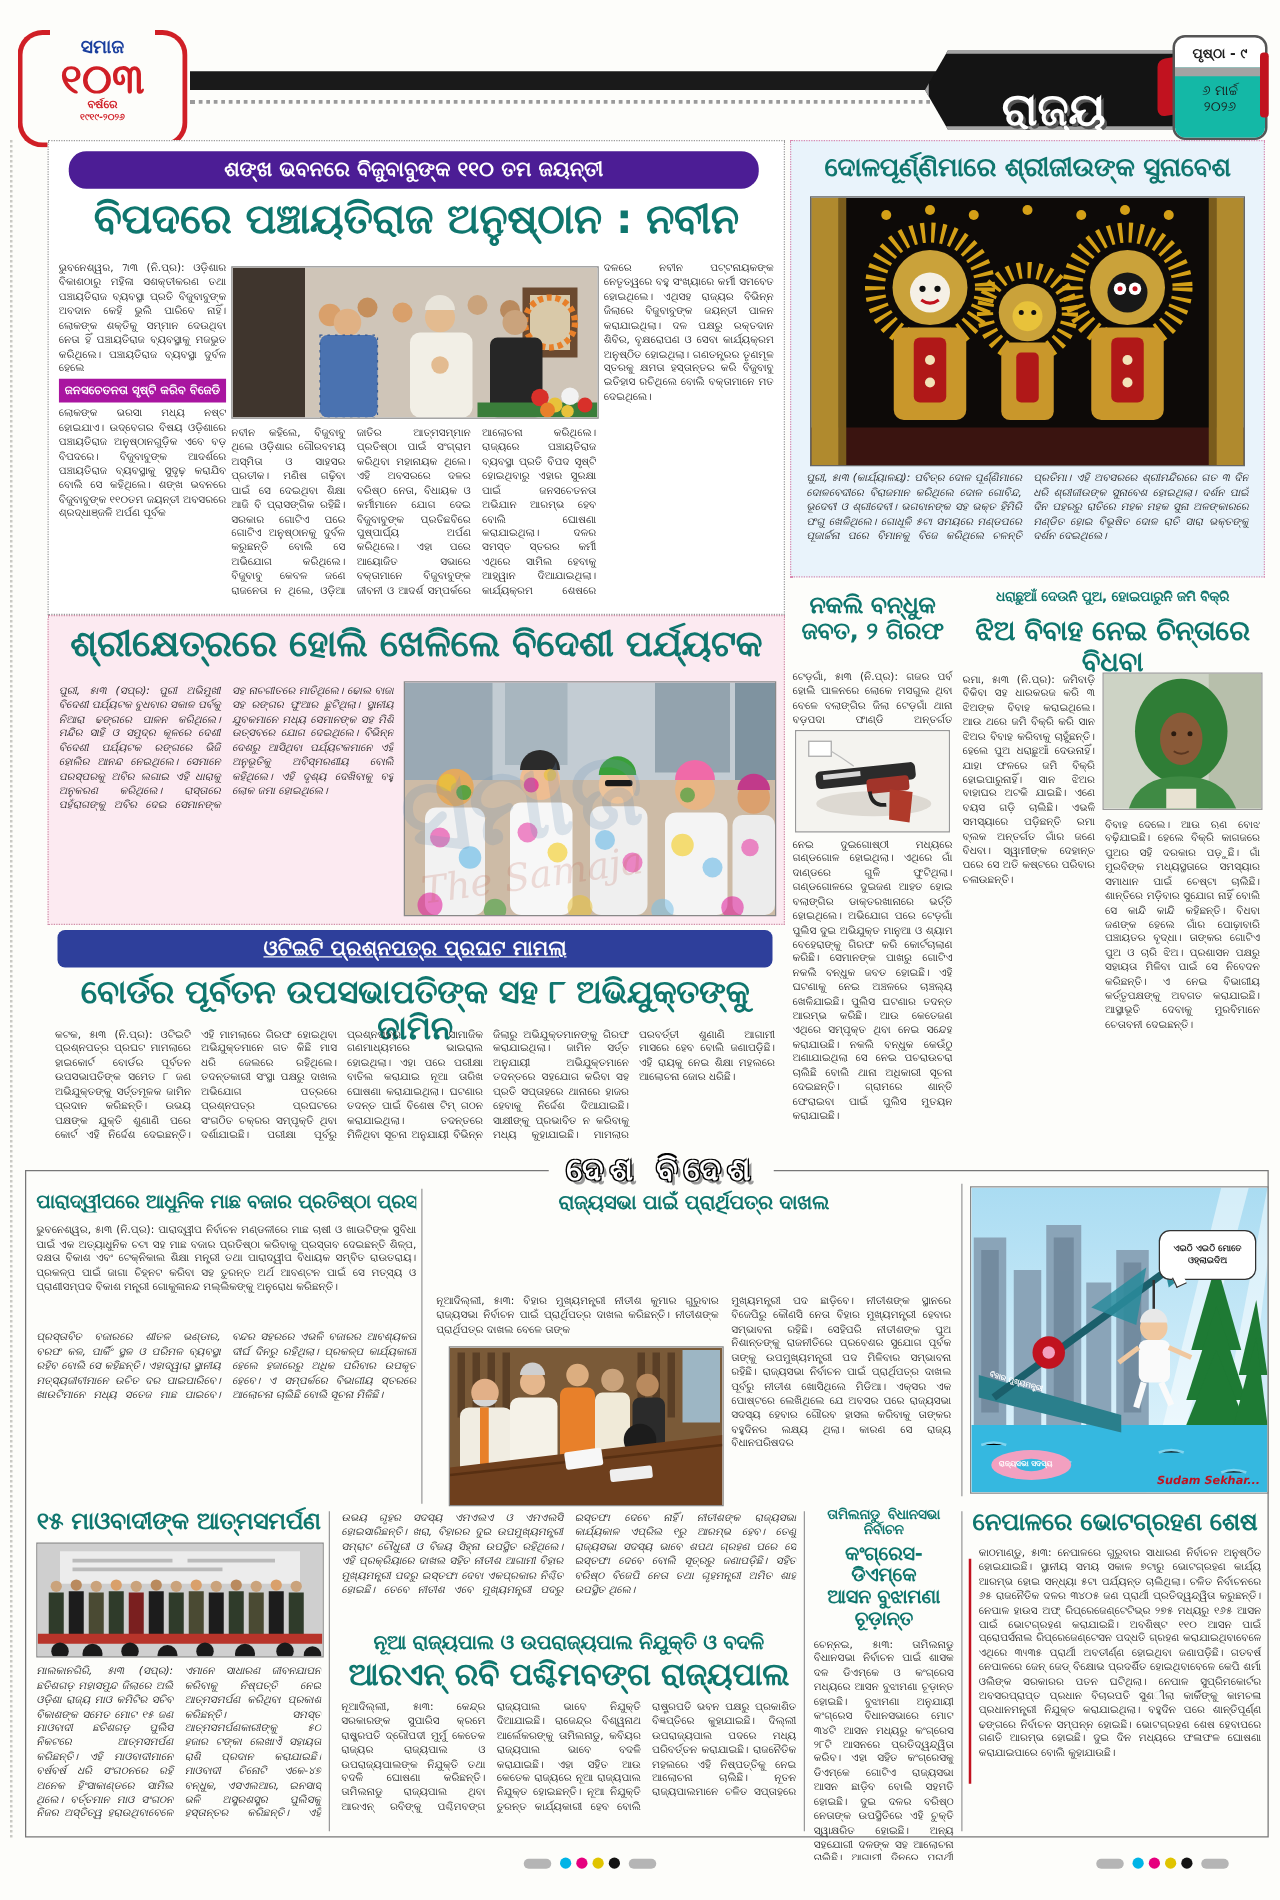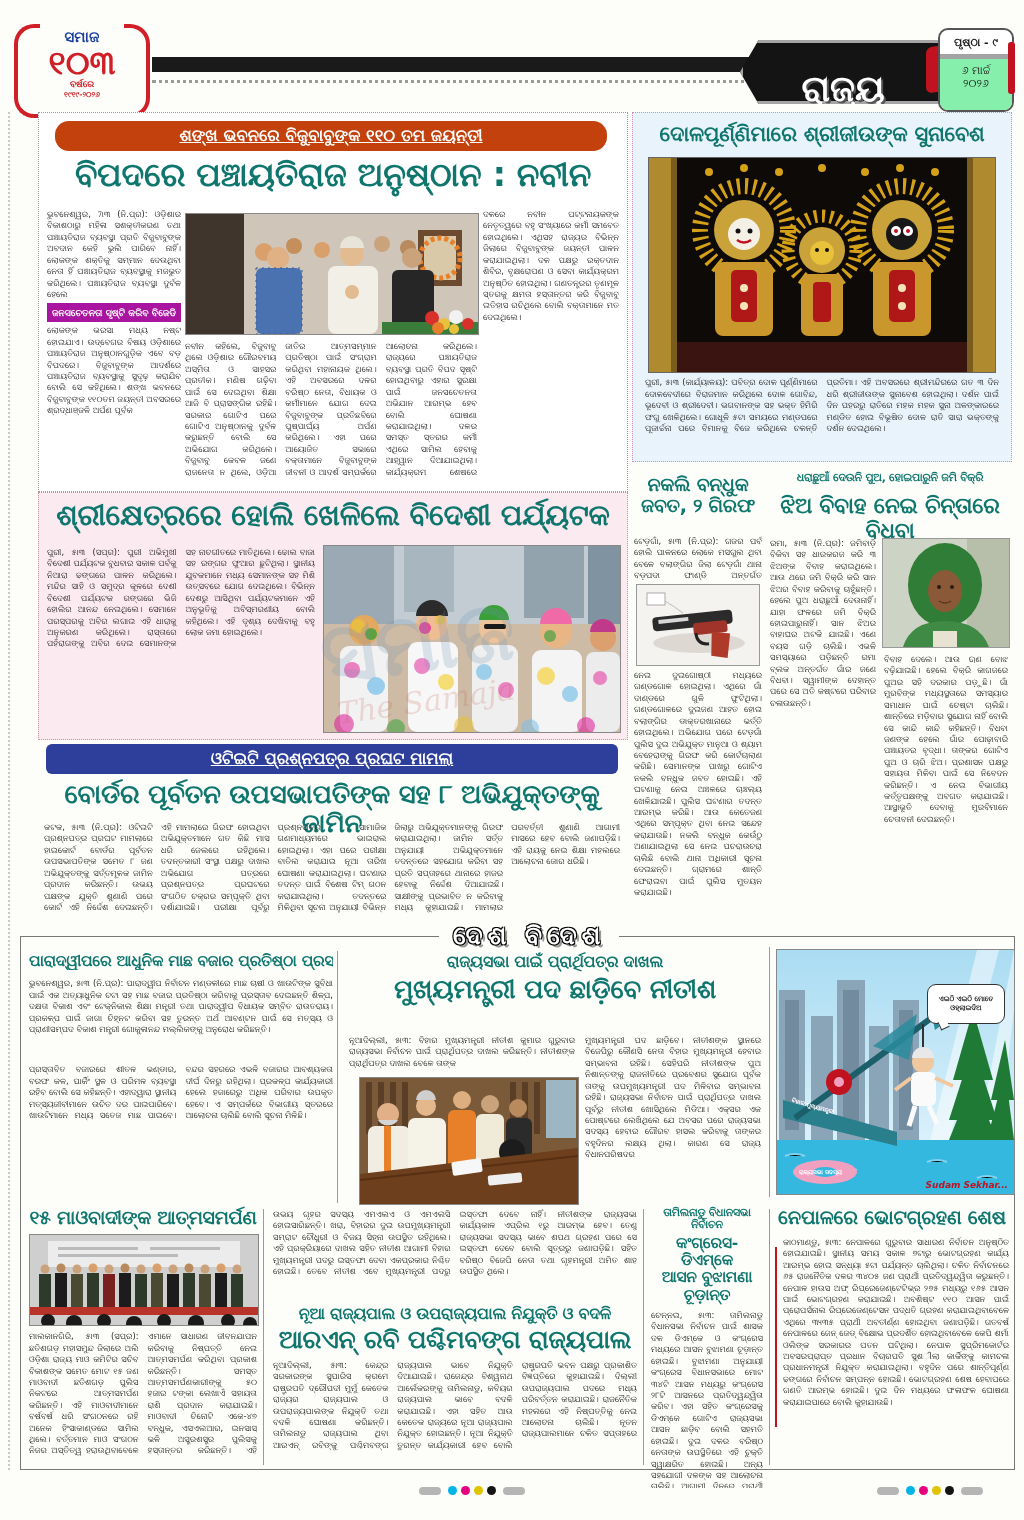--- a/index.html
+++ b/index.html
@@ -2,26 +2,26 @@
 <html><head>
 <meta charset="utf-8">
 <style>
   html,body{margin:0;padding:0;background:#e8e8e4;}
   #page{position:relative;width:1024px;height:1520px;background:#fdfdfa;margin:0 auto;overflow:hidden;
         font-family:"DejaVu Sans","Liberation Sans",sans-serif;color:#1a1a1a;}
   .abs{position:absolute;}
   .hl{font-weight:bold;color:#0f766e;line-height:1.12;letter-spacing:-.3px;}
   .ctr{text-align:center;}
   .body{font-size:8.4px;line-height:1.36;text-align:justify;color:#262626;overflow:hidden;word-break:break-word;}
-  .c2{column-count:2;column-gap:9px;}
+  .c2{column-count:2;column-gap:9px;font-style:italic;}
   .c3{column-count:3;column-gap:9px;}
   .c5{column-count:5;column-gap:8px;}
   .vline{width:1px;background:#9a9a9a;}
   .dotbox{border:1px dotted #9a9a9a;background:#fff;}
-  .kickbar{background:#c2410c;color:#fff;border-radius:14px;font-weight:bold;text-decoration:underline;}
+  .kickbar{background:#4c1d95;color:#fff;border-radius:14px;font-weight:bold;}
   .bluebar{background:#2e3f9b;color:#fff;border-radius:6px;font-weight:bold;}
   .mag{background:#a915a0;color:#fff;font-weight:bold;text-align:center;}
   .svgph{display:block;}
   .sec-title{font-weight:900;color:#fff;letter-spacing:5px;font-size:25px;
      text-shadow:-1px -1px 0 #000,1px -1px 0 #000,-1px 1px 0 #000,1px 1px 0 #000,3px 3px 0 #999;
      background:#fdfdfa;padding:0 14px;white-space:nowrap;}
   .regpill{width:22px;height:8px;border-radius:4px;background:#b5b5b5;display:inline-block;margin:0 5px;vertical-align:middle;}
   .regdot{width:9px;height:9px;border-radius:50%;display:inline-block;margin:0 2px;vertical-align:middle;}
   .wm{transform:rotate(-8deg);opacity:.4;pointer-events:none;text-align:center;}
   .wm .wm1{font-size:84px;font-weight:bold;color:rgba(110,145,180,.55);line-height:1;}
@@ -49,21 +49,21 @@
   <div class="abs" style="left:152px;top:57px;width:600px;height:15px;background:#1a1a1a;"></div>
   <div class="abs" style="left:152px;top:80px;width:600px;border-top:3px dotted #9a9a9a;"></div>
 
   <div class="abs" style="left:740px;top:40px;width:200px;height:58px;background:#141414;border:3px solid #a5a5a5;
               clip-path:polygon(9% 0,100% 0,100% 100%,9% 100%,0 50%);display:flex;align-items:center;justify-content:center;">
     <span style="color:#fff;font-weight:bold;font-size:36px;text-shadow:2px 2px 0 #555;margin-top:33px;">ରାଜ୍ୟ</span>
   </div>
   <div class="abs" style="left:926px;top:46px;width:22px;height:46px;background:#c1121f;border-radius:6px;transform:skewY(-8deg);"></div>
   <div class="abs" style="left:938px;top:28px;width:72px;height:80px;background:#fff;border:2px solid #555;border-radius:10px;overflow:hidden;">
     <div class="ctr" style="font-weight:bold;font-size:11px;padding-top:6px;">ପୃଷ୍ଠା - ୯</div>
-    <div class="ctr" style="background:#86efac;border-top:5px solid #a3a3a3;margin-top:5px;height:100%;padding-top:5px;">
+    <div class="ctr" style="background:#14b8a6;border-top:7px solid #a3a3a3;margin-top:5px;height:100%;padding-top:5px;">
       <div style="font-size:11px;">୬ ମାର୍ଚ୍ଚ</div>
       <div style="font-size:11px;">୨୦୨୬</div>
     </div>
   </div>
   <div class="abs" style="left:1008px;top:42px;width:7px;height:52px;background:#c1121f;border-radius:3px;"></div>
 
   <div class="abs dotbox" style="left:38px;top:112px;width:588px;height:378px;">
     <div class="abs kickbar ctr" style="left:16px;top:8px;width:552px;height:30px;">
       <span style="font-size:16.5px;line-height:30px;">ଶଙ୍ଖ ଭବନରେ ବିଜୁବାବୁଙ୍କ ୧୧୦ ତମ ଜୟନ୍ତୀ</span>
     </div>
@@ -319,21 +319,20 @@
       <div class="body" style="margin-top:8px;height:82px;">
         <div>ଭୁବନେଶ୍ୱର, ୫ା୩ (ନି.ପ୍ର): ପାରାଦ୍ୱୀପ ନିର୍ବାଚନ ମଣ୍ଡଳୀରେ ମାଛ ଚାଷୀ ଓ ଖାଉଟିଙ୍କ ସୁବିଧା ପାଇଁ ଏକ ଅତ୍ୟାଧୁନିକ ଚଟା ସହ ମାଛ ବଜାର ପ୍ରତିଷ୍ଠା କରିବାକୁ ପ୍ରସ୍ତାବ ଦେଇଛନ୍ତି ଶିଳ୍ପ, ଦକ୍ଷତା ବିକାଶ ଏବଂ ଟେକ୍ନିକାଲ ଶିକ୍ଷା ମନ୍ତ୍ରୀ ତଥା ପାରାଦ୍ୱୀପ ବିଧାୟକ ସମ୍ବିତ ରାଉତରାୟ। ପ୍ରକଳ୍ପ ପାଇଁ ଜାଗା ଚିହ୍ନଟ କରିବା ସହ ତୁରନ୍ତ ଅର୍ଥ ଆବଣ୍ଟନ ପାଇଁ ସେ ମତ୍ସ୍ୟ ଓ ପ୍ରାଣୀସମ୍ପଦ ବିକାଶ ମନ୍ତ୍ରୀ ଗୋକୁଳାନନ୍ଦ ମଲ୍ଲିକଙ୍କୁ ଅନୁରୋଧ କରିଛନ୍ତି।</div>
       </div>
       <div class="body c2" style="margin-top:4px;height:148px;">
         <div>ପ୍ରସ୍ତାବିତ ବଜାରରେ ଶୀତଳ ଭଣ୍ଡାର, ବରଫ କଳ, ପାର୍କିଂ ସ୍ଥଳ ଓ ପରିମଳ ବ୍ୟବସ୍ଥା ରହିବ ବୋଲି ସେ କହିଛନ୍ତି। ଏହାଦ୍ୱାରା ସ୍ଥାନୀୟ ମତ୍ସ୍ୟଜୀବୀମାନେ ଉଚିତ ଦର ପାଇପାରିବେ। ଖାଉଟିମାନେ ମଧ୍ୟ ସତେଜ ମାଛ ପାଇବେ। ବନ୍ଦର ସହରରେ ଏଭଳି ବଜାରର ଆବଶ୍ୟକତା ଦୀର୍ଘ ଦିନରୁ ରହିଥିଲା। ପ୍ରକଳ୍ପ କାର୍ଯ୍ୟକାରୀ ହେଲେ ହଜାରେରୁ ଅଧିକ ପରିବାର ଉପକୃତ ହେବେ। ଏ ସମ୍ପର୍କରେ ବିଭାଗୀୟ ସ୍ତରରେ ଆଲୋଚନା ଚାଲିଛି ବୋଲି ସୂଚନା ମିଳିଛି।</div>
       </div>
     </div>
 
     <div class="abs" style="left:324px;top:16px;width:420px;height:350px;">
       <div class="hl ctr" style="font-size:16px;">ରାଜ୍ୟସଭା ପାଇଁ ପ୍ରାର୍ଥିପତ୍ର ଦାଖଲ</div>
-      <div class="hl ctr" style="font-size:26px;margin-top:4px;">ମୁଖ୍ୟମନ୍ତ୍ରୀ ପଦ ଛାଡ଼ିବେ ନୀତୀଶ</div>
       <div class="abs body" style="left:4px;top:82px;width:226px;height:40px;">
         <div>ନୂଆଦିଲ୍ଲୀ, ୫ା୩: ବିହାର ମୁଖ୍ୟମନ୍ତ୍ରୀ ନୀତୀଶ କୁମାର ଗୁରୁବାର ରାଜ୍ୟସଭା ନିର୍ବାଚନ ପାଇଁ ପ୍ରାର୍ଥିପତ୍ର ଦାଖଲ କରିଛନ୍ତି। ନୀତୀଶଙ୍କ ପ୍ରାର୍ଥିପତ୍ର ଦାଖଲ ବେଳେ ତାଙ୍କ</div>
       </div>
       <div class="abs" style="left:14px;top:124px;width:218px;height:126px;border:1px solid #888;overflow:hidden;">
         <svg class="svgph" width="218" height="126" viewBox="0 0 218 126">
           <rect width="218" height="126" fill="#7a5a38"></rect>
           <g fill="#5a3f26">
               <rect x="6" y="4" width="6" height="52"></rect>
               <rect x="18" y="4" width="6" height="52"></rect>
               <rect x="30" y="4" width="6" height="52"></rect>
@@ -523,21 +522,21 @@
 
     <div class="abs" style="left:252px;top:368px;width:364px;height:160px;">
       <div class="hl ctr" style="font-size:16px;">ନୂଆ ରାଜ୍ୟପାଲ ଓ ଉପରାଜ୍ୟପାଲ ନିଯୁକ୍ତି ଓ ବଦଳି</div>
       <div class="hl ctr" style="font-size:25px;margin-top:3px;">ଆରଏନ୍ ରବି ପଶ୍ଚିମବଙ୍ଗ ରାଜ୍ୟପାଲ</div>
       <div class="body c3" style="margin-top:6px;height:98px;">
         <div>ନୂଆଦିଲ୍ଲୀ, ୫ା୩: କେନ୍ଦ୍ର ସରକାରଙ୍କ ସୁପାରିସ କ୍ରମେ ରାଷ୍ଟ୍ରପତି ଦ୍ରୌପଦୀ ମୁର୍ମୁ କେତେକ ରାଜ୍ୟର ରାଜ୍ୟପାଲ ଓ ଉପରାଜ୍ୟପାଲଙ୍କ ନିଯୁକ୍ତି ତଥା ବଦଳି ଘୋଷଣା କରିଛନ୍ତି। ତାମିଲନାଡୁ ରାଜ୍ୟପାଲ ଥିବା ଆରଏନ୍ ରବିଙ୍କୁ ପଶ୍ଚିମବଙ୍ଗ ରାଜ୍ୟପାଲ ଭାବେ ନିଯୁକ୍ତି ଦିଆଯାଇଛି। ରାଜେନ୍ଦ୍ର ବିଶ୍ୱନାଥ ଆର୍ଲେକରଙ୍କୁ ତାମିଲନାଡୁ, କବିୟର ରାଜ୍ୟପାଲ ଭାବେ ବଦଳି କରାଯାଇଛି। ଏହା ସହିତ ଆଉ କେତେକ ରାଜ୍ୟରେ ନୂଆ ରାଜ୍ୟପାଲ ନିଯୁକ୍ତ ହୋଇଛନ୍ତି। ନୂଆ ନିଯୁକ୍ତି ତୁରନ୍ତ କାର୍ଯ୍ୟକାରୀ ହେବ ବୋଲି ରାଷ୍ଟ୍ରପତି ଭବନ ପକ୍ଷରୁ ପ୍ରକାଶିତ ବିଜ୍ଞପ୍ତିରେ କୁହାଯାଇଛି। ଦିଲ୍ଲୀ ଉପରାଜ୍ୟପାଲ ପଦରେ ମଧ୍ୟ ପରିବର୍ତ୍ତନ କରାଯାଇଛି। ରାଜନୈତିକ ମହଲରେ ଏହି ନିଷ୍ପତ୍ତିକୁ ନେଇ ଆଲୋଚନା ଚାଲିଛି। ନୂତନ ରାଜ୍ୟପାଲମାନେ ଚଳିତ ସପ୍ତାହରେ ଶପଥ ଗ୍ରହଣ କରିବେ ବୋଲି ସୂଚନା ମିଳିଛି।</div>
       </div>
     </div>
 
     <div class="abs" style="left:630px;top:270px;width:112px;height:258px;">
-      <div class="hl ctr" style="font-size:11px;">ତାମିଲନାଡୁ ବିଧାନସଭା ନିର୍ବାଚନ</div>
+      <div class="hl ctr" style="font-size:11px;font-family:Liberation Mono, monospace;">ତାମିଲନାଡୁ ବିଧାନସଭା ନିର୍ବାଚନ</div>
       <div class="hl ctr" style="font-size:15.5px;margin-top:3px;">
         <div>କଂଗ୍ରେସ-ଡିଏମ୍‌କେ</div>
         <div>ଆସନ ବୁଝାମଣା ଚୂଡ଼ାନ୍ତ</div>
       </div>
       <div class="body" style="margin-top:6px;height:178px;">
         <div>ଚେନ୍ନଇ, ୫ା୩: ତାମିଲନାଡୁ ବିଧାନସଭା ନିର୍ବାଚନ ପାଇଁ ଶାସକ ଦଳ ଡିଏମ୍‌କେ ଓ କଂଗ୍ରେସ ମଧ୍ୟରେ ଆସନ ବୁଝାମଣା ଚୂଡ଼ାନ୍ତ ହୋଇଛି। ବୁଝାମଣା ଅନୁଯାୟୀ କଂଗ୍ରେସ ବିଧାନସଭାରେ ମୋଟ ୩୪ଟି ଆସନ ମଧ୍ୟରୁ କଂଗ୍ରେସ ୨୮ଟି ଆସନରେ ପ୍ରତିଦ୍ୱନ୍ଦ୍ୱିତା କରିବ। ଏହା ସହିତ କଂଗ୍ରେସକୁ ଡିଏମ୍‌କେ ଗୋଟିଏ ରାଜ୍ୟସଭା ଆସନ ଛାଡ଼ିବ ବୋଲି ସହମତି ହୋଇଛି। ଦୁଇ ଦଳର ବରିଷ୍ଠ ନେତାଙ୍କ ଉପସ୍ଥିତିରେ ଏହି ଚୁକ୍ତି ସ୍ୱାକ୍ଷରିତ ହୋଇଛି। ଅନ୍ୟ ସହଯୋଗୀ ଦଳଙ୍କ ସହ ଆଲୋଚନା ଚାଲିଛି। ଆଗାମୀ ଦିନରେ ପ୍ରାର୍ଥୀ ତାଲିକା ଘୋଷଣା କରାଯିବ ବୋଲି ଦଳ ପକ୍ଷରୁ କୁହାଯାଇଛି।</div>
       </div>
     </div>
 
     <div class="abs" style="left:754px;top:270px;width:234px;height:258px;">

